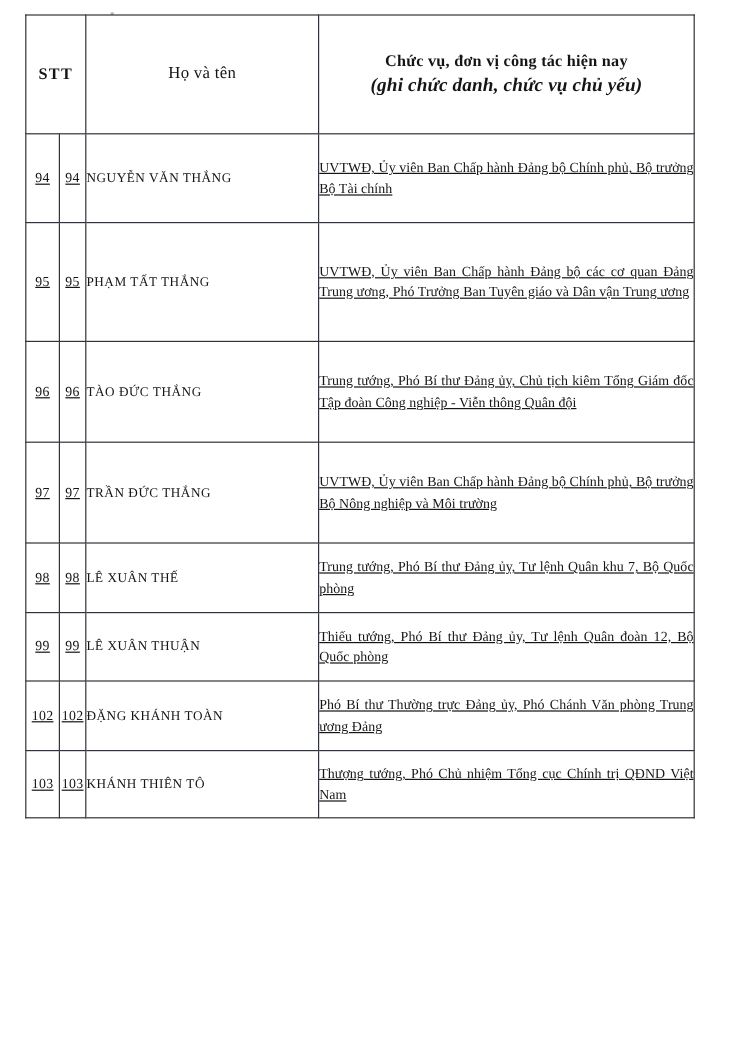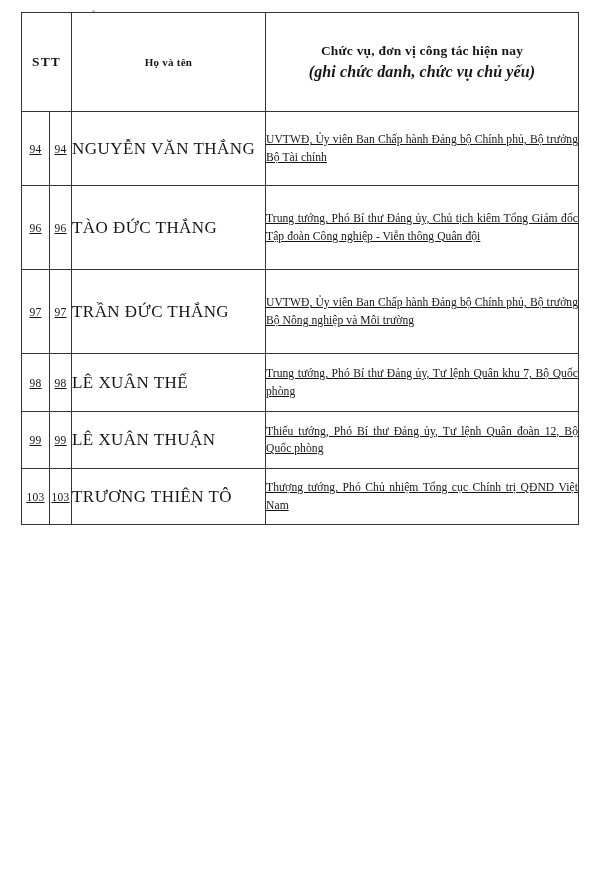--- a/index.html
+++ b/index.html
@@ -57,22 +57,22 @@
 
   
   .hdr-stt {
     height: 98px;
     text-align: center;
     font-weight: bold;
     font-size: 13.5px;
     letter-spacing: 1.1px;
   }
   .hdr-name {
-    font-weight: bold;
-    font-size: 11px;
+    font-weight: normal;
+    font-size: 14px;
     letter-spacing: .25px;
   }
   .hdr-desc {
     text-align: center;
     padding: 0 8px;
     line-height: 1.45;
   }
   .hdr-desc .main {
     display: block;
     font-weight: bold;
@@ -88,21 +88,21 @@
 
   
   td.num {
     text-align: center;
     font-size: 11.5px;
     letter-spacing: .3px;
     text-decoration: underline;
   }
   td.name {
     padding: 0 4px 0 6px;
-    font-size: 17px;
+    font-size: 11px;
     letter-spacing: .45px;
     white-space: nowrap;
   }
   td.desc {
     padding: 0 5px 0 7px;
     font-size: 11.6px;
     line-height: 1.5;
     text-align: justify;
     text-justify: inter-word;
     letter-spacing: .05px;
@@ -149,20 +149,28 @@
     </thead>
     <tbody id="tbody">
         <tr class="r94">
           <td class="num">94</td>
           <td class="num">94</td>
           <td class="name">NGUYỄN VĂN THẮNG</td>
           <td class="desc">
             <span class="txt">UVTWĐ, Ủy viên Ban Chấp hành Đảng bộ Chính phủ, Bộ trưởng Bộ Tài chính</span>
           </td>
         </tr>
+        <tr class="r95">
+          <td class="num">95</td>
+          <td class="num">95</td>
+          <td class="name">PHẠM TẤT THẮNG</td>
+          <td class="desc">
+            <span class="txt">UVTWĐ, Ủy viên Ban Chấp hành Đảng bộ các cơ quan Đảng Trung ương, Phó Trưởng Ban Tuyên giáo và Dân vận Trung ương</span>
+          </td>
+        </tr>
         <tr class="r96">
           <td class="num">96</td>
           <td class="num">96</td>
           <td class="name">TÀO ĐỨC THẮNG</td>
           <td class="desc">
             <span class="txt">Trung tướng, Phó Bí thư Đảng ủy, Chủ tịch kiêm Tổng Giám đốc Tập đoàn Công nghiệp - Viễn thông Quân đội</span>
           </td>
         </tr>
         <tr class="r97">
           <td class="num">97</td>
@@ -181,23 +189,31 @@
           </td>
         </tr>
         <tr class="r99">
           <td class="num">99</td>
           <td class="num">99</td>
           <td class="name">LÊ XUÂN THUẬN</td>
           <td class="desc">
             <span class="txt">Thiếu tướng, Phó Bí thư Đảng ủy, Tư lệnh Quân đoàn 12, Bộ Quốc phòng</span>
           </td>
         </tr>
+        <tr class="r102">
+          <td class="num">102</td>
+          <td class="num">102</td>
+          <td class="name">ĐẶNG KHÁNH TOÀN</td>
+          <td class="desc">
+            <span class="txt">Phó Bí thư Thường trực Đảng ủy, Phó Chánh Văn phòng Trung ương Đảng</span>
+          </td>
+        </tr>
         <tr class="r103">
           <td class="num">103</td>
           <td class="num">103</td>
-          <td class="name">TRƯƠNG THIÊN TÔ</td>
+          <td class="name">KHÁNH THIÊN TÔ</td>
           <td class="desc">
             <span class="txt">Thượng tướng, Phó Chủ nhiệm Tổng cục Chính trị QĐND Việt Nam</span>
           </td>
         </tr>
       </tbody>
   </table>
 </div>
 
 </body></html>

